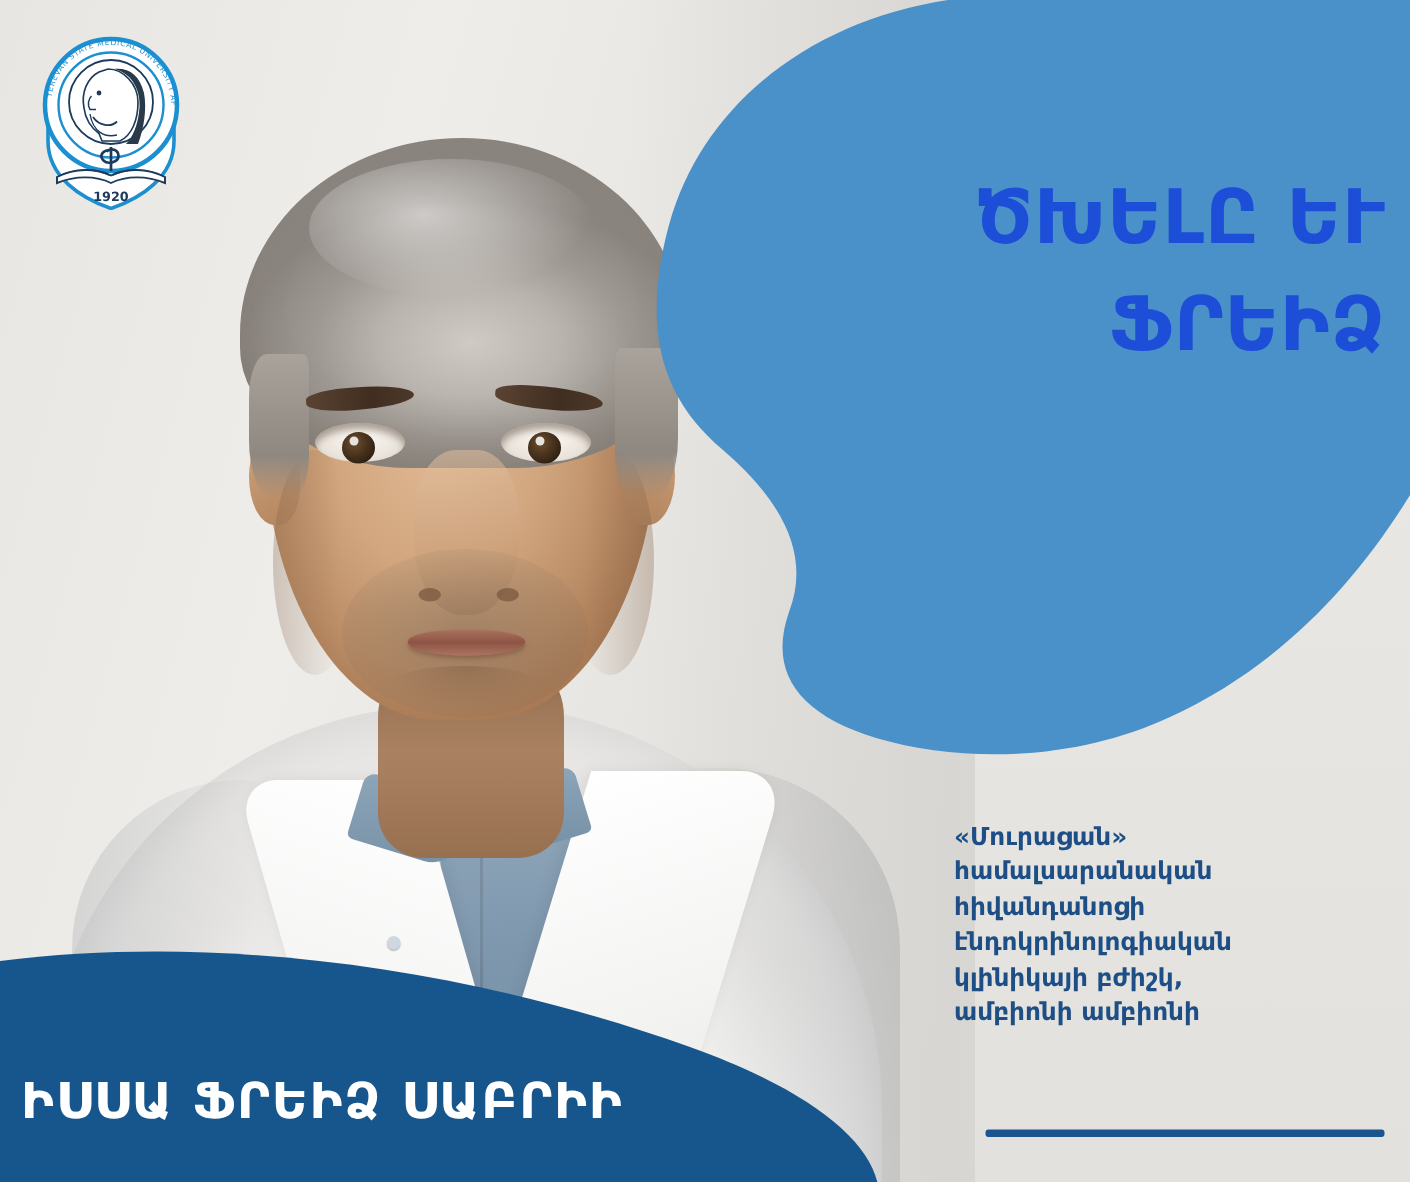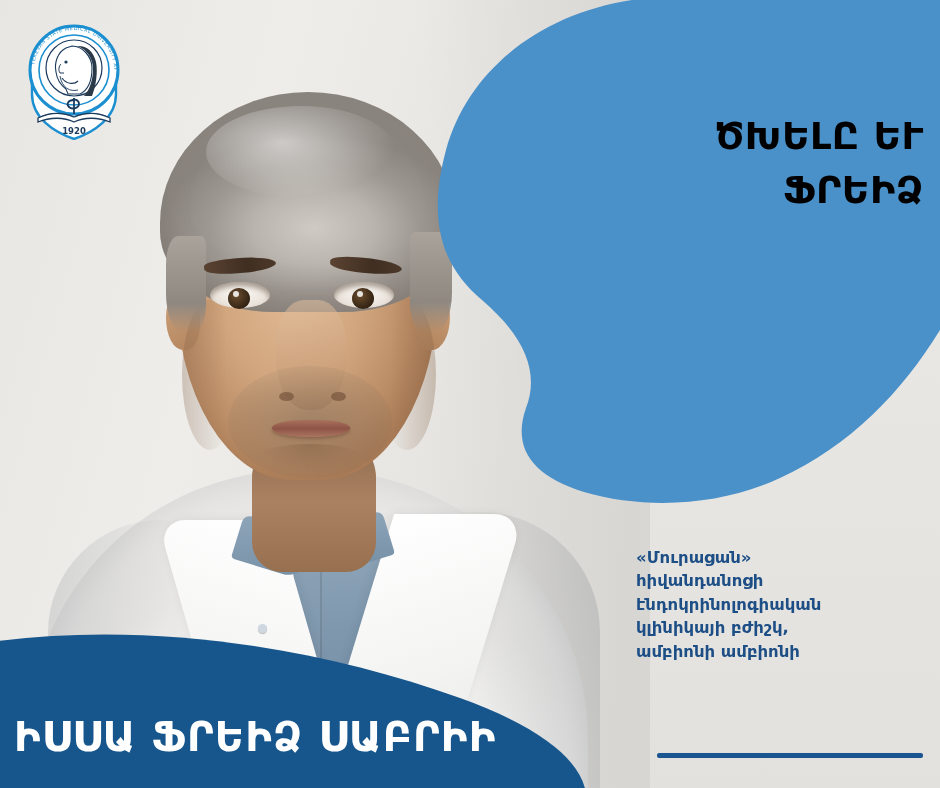--- a/index.html
+++ b/index.html
@@ -248,23 +248,23 @@
   
   .blob { position: absolute; right: 0; top: 0; width: 520px; height: 520px; }
   .blob svg { display: block; width: 100%; height: 100%; }
 
   
   .headline {
     position: absolute;
     left: 500px; top: 110px;
     width: 432px;
     text-align: right;
-    color: #000000;
+    color: #1d4ed8;
     font-weight: 700;
-    font-size: 38px;
+    font-size: 50px;
     line-height: 1.42;
     letter-spacing: 0.5px;
     white-space: nowrap;
   }
   .headline div { padding-right: 8px; }
 
   
   .bodytext {
     position: absolute;
     left: 636px; top: 546px;
@@ -284,21 +284,21 @@
 
   
   .banner { position: absolute; left: -10px; bottom: -6px; width: 600px; height: 180px; }
   .banner svg { display: block; width: 100%; height: 100%; }
   .banner-label {
     position: absolute;
     left: 14px; top: 714px;
     width: 520px;
     color: #ffffff;
     font-weight: 700;
-    font-size: 40px;
+    font-size: 33px;
     letter-spacing: 1.2px;
     white-space: nowrap;
   }
 
   
   .logo { position: absolute; left: 18px; top: 18px; width: 112px; height: 122px; }
   .logo svg { display: block; width: 100%; height: 100%; }
 </style>
 </head>
 <body>
@@ -358,20 +358,21 @@
     </svg>
   </div>
 
   <div class="headline">
     <div>ԾԽԵԼԸ ԵՒ</div>
     <div>ՖՐԵԻՁ</div>
   </div>
 
   <div class="bodytext">
     <div>«Մուրացան»</div>
+    <div>համալսարանական</div>
     <div>հիվանդանոցի</div>
     <div>էնդոկրինոլոգիական</div>
     <div>կլինիկայի բժիշկ,</div>
     <div>ամբիոնի ամբիոնի</div>
   </div>
   <div class="rule"></div>
 
   <div class="banner">
     <svg viewBox="0 0 600 180" preserveAspectRatio="none" aria-hidden="true">
       <path d="M 0 28

